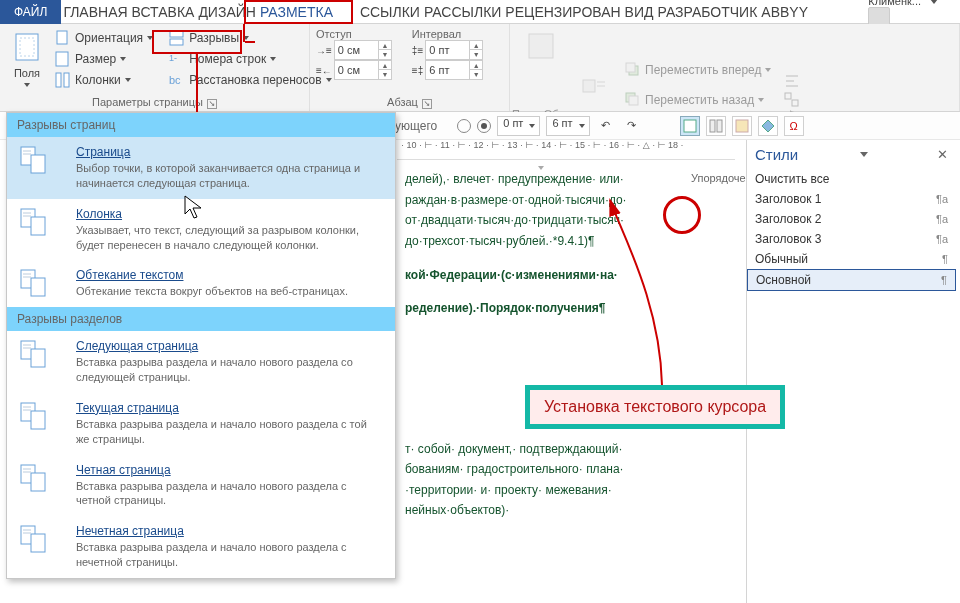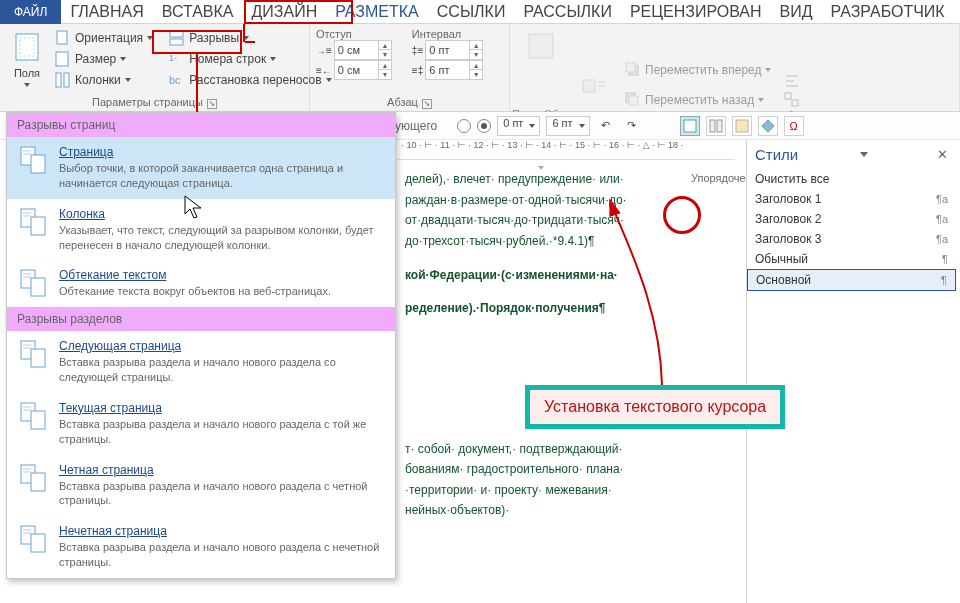--- a/index.html
+++ b/index.html
@@ -1,21 +1,21 @@
 <!DOCTYPE html>
 <html><head>
 <meta charset="utf-8">
 <style>
   * { box-sizing: border-box; margin: 0; padding: 0; font-family: "Segoe UI", Tahoma, sans-serif; }
   body { background: #fff; font-size: 12px; color: #444; width: 960px; height: 603px; overflow: hidden; position: relative; }
   
   
   .tabstrip { display: flex; align-items: center; height: 24px; background: #fff; border-bottom: 1px solid #d4d4d4; }
   .tab-file { background:#2b579a; color:#fff; padding:0 14px; height:24px; line-height:24px; font-size:12px; font-weight:400;}
-  .tab { padding:0 9px; height:24px; line-height:24px; color:#444; font-size:16px; cursor:pointer;}
+  .tab { padding:0 2px; height:24px; line-height:24px; color:#444; font-size:14px; cursor:pointer;}
   .tab.active { color:#2b579a; }
   .tab-highlight { position:absolute; top:0; left:244px; width:109px; height:24px; border:2px solid #c00; pointer-events:none;}
   .account { margin-left:auto; padding-right:6px; color:#444; font-size:11px;}
   .account .chev { display:inline-block; width:0;height:0;border-left:4px solid transparent;border-right:4px solid transparent;border-top:5px solid #555; margin:0 6px; vertical-align:middle;}
   .account .avatar{width:22px;height:22px;display:inline-block;border:1px solid #ccc;border-radius:2px;vertical-align:middle;background:#ddd;}
   
   
   .ribbon { display:flex; height:88px; background:#f3f3f3; border-bottom:1px solid #d4d4d4; position:relative;}
   .rgroup { padding:4px 6px 2px 6px; border-right:1px solid #e0e0e0; display:flex; flex-direction:column;}
   .rgroup-row { display:flex; align-items:center; gap:2px; }
@@ -37,22 +37,22 @@
   .minibar{display:flex;align-items:center;height:28px;background:#fdfdfd;border-bottom:1px solid #e8e8e8;padding-left:395px;gap:6px;position:relative;}
   .mini-btn{width:20px;height:20px;border:1px solid transparent;display:flex;align-items:center;justify-content:center;font-size:11px;color:#444;}
   .mini-btn.b{border-color:#d0d0d0;background:#fff;}
   .radio{width:14px;height:14px;border:1px solid #888;border-radius:50%;display:inline-block;}
   .radio.on::after{content:"";display:block;width:6px;height:6px;background:#555;border-radius:50%;margin:3px;}
   .mini-sel{border:1px solid #ccc;background:#fff;height:20px;padding:0 16px 0 5px;font-size:11px;position:relative;}
   .mini-sel::after{content:"";position:absolute;right:4px;top:7px;border-left:3px solid transparent;border-right:3px solid transparent;border-top:4px solid #555;}
   
   
   .dropdown{position:absolute;top:112px;left:6px;width:390px;background:#fff;border:1px solid #c7c7c7;box-shadow:2px 3px 6px rgba(0,0,0,0.25);z-index:10;}
-  .dd-header{background:#f0abfc;color:#666;font-size:12px;padding:5px 10px;}
-  .dd-item{display:flex;gap:6px;padding:8px 12px;}
+  .dd-header{background:#7dd3fc;color:#666;font-size:12px;padding:5px 10px;}
+  .dd-item{display:flex;gap:23px;padding:8px 12px;}
   .dd-item.hover{background:#cde6f7;}
   .dd-icon{width:34px;height:30px;flex:none;}
   .dd-title{color:#1a4b8c;font-size:12px;text-decoration:underline;}
   .dd-desc{color:#666;font-size:11px;line-height:1.35;margin-top:2px;}
   
   
   .cursor{position:absolute;top:194px;left:183px;pointer-events:none;z-index:11;}
   
   
   .docarea{position:absolute;top:140px;left:397px;right:225px;bottom:0;}

